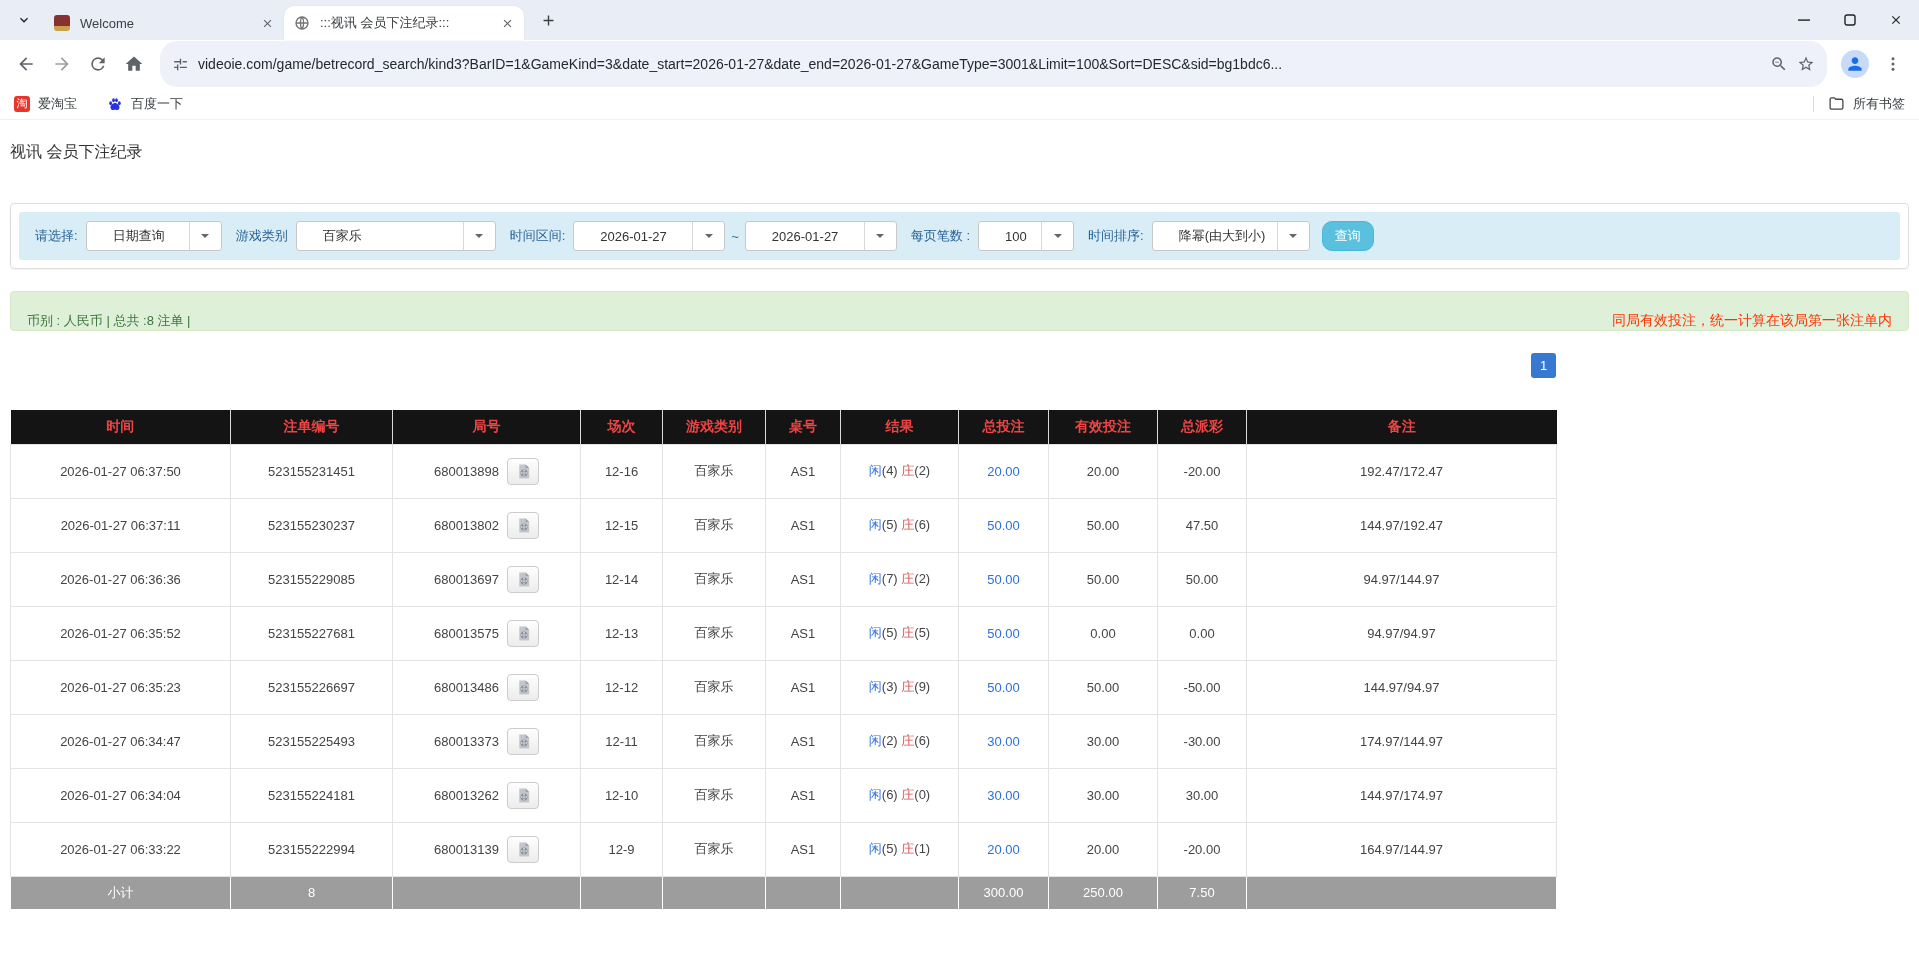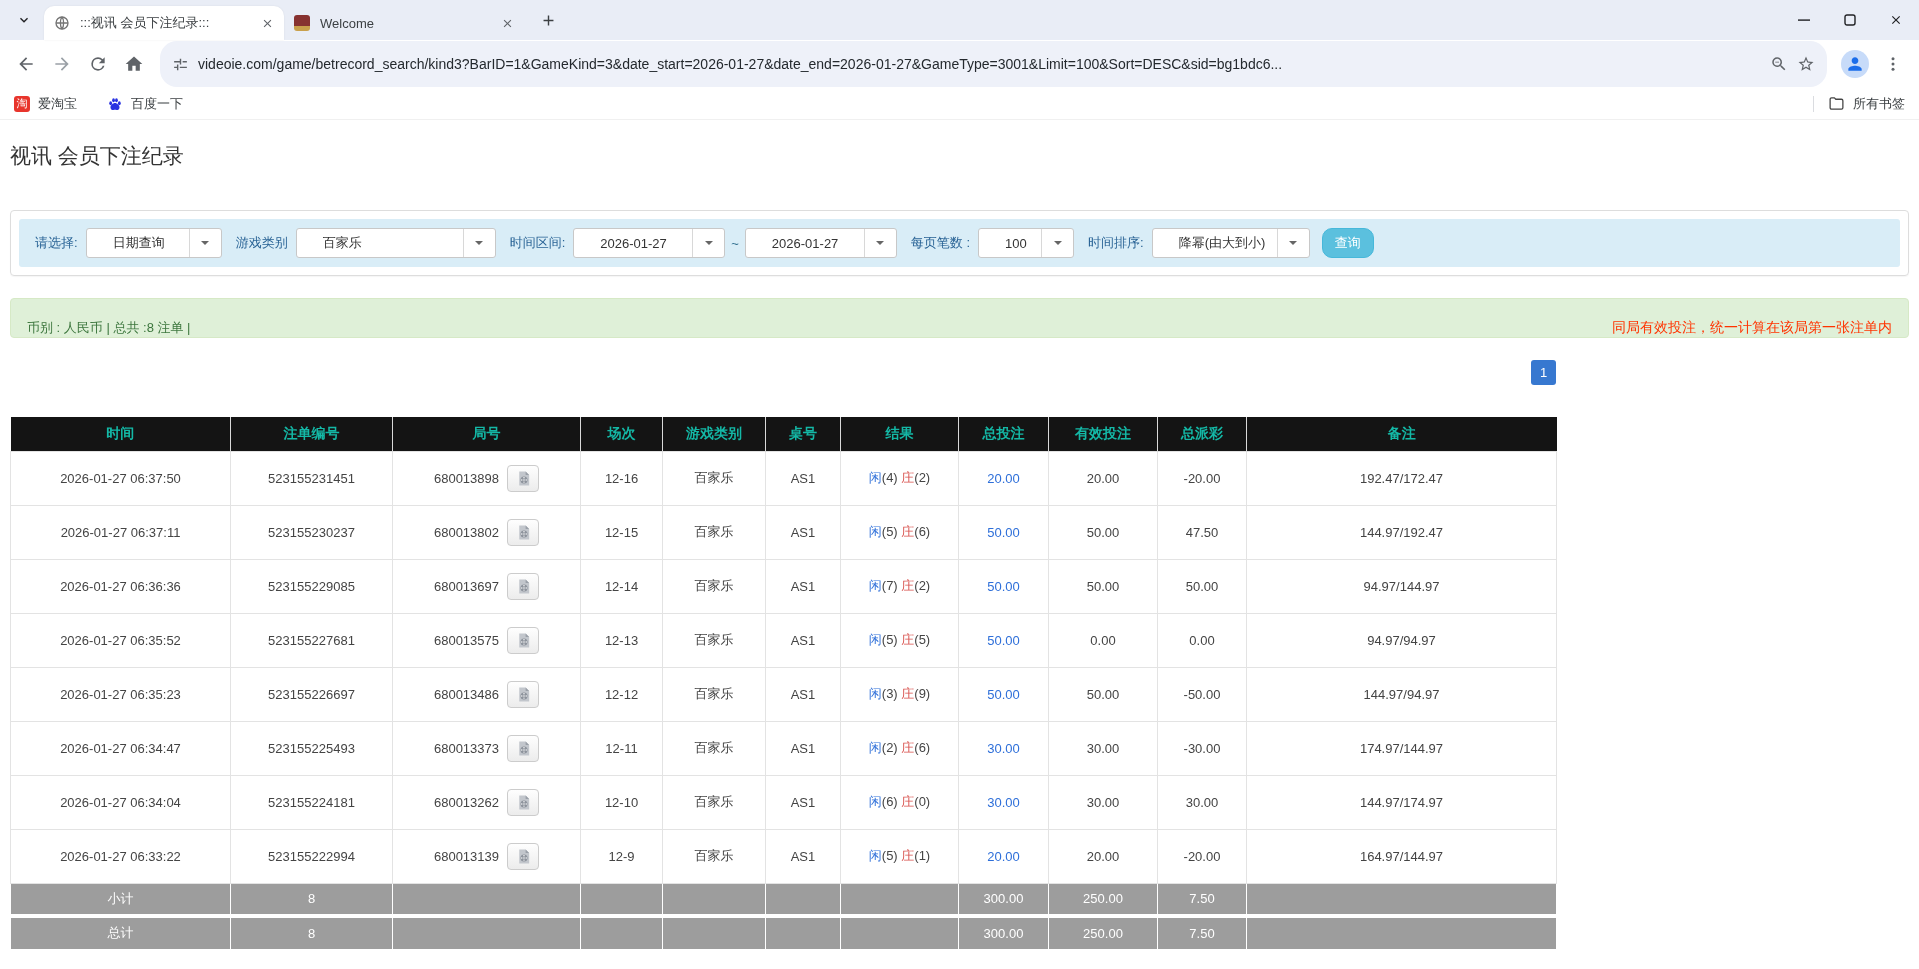--- a/index.html
+++ b/index.html
@@ -36,42 +36,42 @@
   .bookmarks{height:32px;background:#fff;display:flex;align-items:center;padding:0 14px;font-size:13px;color:#3c4043;border-bottom:1px solid #f0f0f0;}
   .bm-item{display:flex;align-items:center;gap:8px;margin-right:30px;cursor:pointer;}
   .bm-fav{width:16px;height:16px;flex:0 0 16px;}
   .fav-taobao{background:#e8352c;border-radius:3px;color:#fff;font-size:11px;display:grid;place-items:center;line-height:1;}
   .bm-spacer{flex:1;}
   .bm-divider{width:1px;height:16px;background:#dadce0;margin-right:14px;}
   .bm-all{display:flex;align-items:center;gap:8px;cursor:pointer;}
 
   
   .page{padding:0 10px;background:#fff;}
-  .page-title{font-size:21px;font-weight:500;color:#333;padding-top:22px;}
+  .page-title{font-size:16px;font-weight:500;color:#333;padding-top:22px;}
   .filter-panel{margin-top:40px;border:1px solid #ddd;border-radius:4px;padding:8px;box-shadow:0 1px 1px rgba(0,0,0,.04);}
   .filter-bar{background:var(--info-bg);border-radius:3px;height:48px;display:flex;align-items:center;padding:0 16px;font-size:13px;}
   .flabel{color:var(--label-blue);font-weight:normal;margin:0 8px 0 14px;white-space:nowrap;}
   .flabel:first-child{margin-left:0;}
   .combo{background:#fff;border:1px solid #c8c8c8;border-radius:3px;height:30px;display:flex;align-items:center;cursor:pointer;}
   .combo-text{padding:0 26px;font-size:13px;color:#333;flex:1;white-space:nowrap;overflow:hidden;}
   .combo-arrow{width:32px;align-self:stretch;border-left:1px solid #d8d8d8;display:grid;place-items:center;border-radius:0 3px 3px 0;}
   .caret{width:0;height:0;border:4px solid transparent;border-top-color:#666;margin-top:4px;}
   .tilde{color:#31708f;margin:0 6px;}
   .btn-search{background:var(--button-bg);color:#fff;border:1px solid #46b8da;border-radius:10px;height:30px;padding:0 12px;font-size:13px;margin-left:12px;cursor:pointer;}
 
   .info-bar{margin-top:22px;background:var(--success-bg);border:1px solid #d6e9c6;border-radius:4px;height:40px;display:flex;align-items:flex-end;justify-content:space-between;padding:0 16px;}
   .info-summary{color:var(--success-text);font-size:13px;}
   .info-note{color:var(--warn-red);font-size:14px;}
 
   .pager-row{width:1546px;display:flex;justify-content:flex-end;margin-top:22px;}
   .pager-box{min-width:25px;height:25px;background:var(--pager-blue);color:#fff;border-radius:3px;line-height:25px;text-align:center;font-size:13px;padding:0 4px;cursor:pointer;}
 
   
   table.records{border-collapse:collapse;table-layout:fixed;width:1546px;margin-top:32px;}
-  table.records th{background:var(--header-bg);color:#14b8a6;font-weight:bold;font-size:14px;height:34px;border-right:1px solid #d9d9d9;}
+  table.records th{background:var(--header-bg);color:#ef4444;font-weight:bold;font-size:14px;height:34px;border-right:1px solid #d9d9d9;}
   table.records th:last-child{border-right:none;}
   table.records td{border:1px solid #e3e3e3;text-align:center;height:54px;font-size:13px;color:#444;background:#fff;}
   .round-id{vertical-align:middle;}
   .film-btn{width:32px;height:27px;border:1px solid #ccc;border-radius:4px;background:linear-gradient(#fefefe,#ececec);margin-left:8px;vertical-align:middle;display:inline-grid;place-items:center;cursor:pointer;}
   .xian{color:var(--link-blue);}
   .zhuang{color:var(--zhuang-red);}
   .rv{color:#444;}
   .blue-val{color:var(--link-blue);cursor:pointer;}
   td.neg{color:var(--neg-red);}
   tr.foot td{background:var(--footer-gray);color:#fff;border:1px solid #fff;height:33px;font-size:13px;}
@@ -82,37 +82,37 @@
 <body>
 
 <div class="screen">
 
   <div class="tabstrip">
     <div class="tab-search">
       <svg width="16" height="16" viewBox="0 0 24 24" fill="#202124">
           <path d="M16.59 8.59L12 13.17 7.41 8.59 6 10l6 6 6-6z"></path>
         </svg>
     </div>
+    <div class="tab">
+      <span class="favicon fav-welcome"></span>
+      <span class="tab-title">Welcome</span>
+      <span class="tab-close">
+        <svg width="13" height="13" viewBox="0 0 24 24" fill="#5f6368">
+            <path d="M19 6.41L17.59 5 12 10.59 6.41 5 5 6.41 10.59 12 5 17.59 6.41 19 12 13.41 17.59 19 19 17.59 13.41 12z"></path>
+          </svg>
+      </span>
+    </div>
     <div class="tab active">
       <span class="favicon">
         <svg width="16" height="16" viewBox="0 0 24 24">
             <circle cx="12" cy="12" r="9" fill="none" stroke="#757575" stroke-width="2"></circle>
             <path d="M3 12h18M12 3c3.2 3.5 3.2 14.5 0 18M12 3c-3.2 3.5-3.2 14.5 0 18" fill="none" stroke="#757575" stroke-width="2"></path>
           </svg>
       </span>
       <span class="tab-title">:::视讯 会员下注纪录:::</span>
-      <span class="tab-close">
-        <svg width="13" height="13" viewBox="0 0 24 24" fill="#5f6368">
-            <path d="M19 6.41L17.59 5 12 10.59 6.41 5 5 6.41 10.59 12 5 17.59 6.41 19 12 13.41 17.59 19 19 17.59 13.41 12z"></path>
-          </svg>
-      </span>
-    </div>
-    <div class="tab">
-      <span class="favicon fav-welcome"></span>
-      <span class="tab-title">Welcome</span>
       <span class="tab-close">
         <svg width="13" height="13" viewBox="0 0 24 24" fill="#5f6368">
             <path d="M19 6.41L17.59 5 12 10.59 6.41 5 5 6.41 10.59 12 5 17.59 6.41 19 12 13.41 17.59 19 19 17.59 13.41 12z"></path>
           </svg>
       </span>
     </div>
     <div class="newtab">
       <svg width="17" height="17" viewBox="0 0 24 24" fill="#3c4043">
           <path d="M19 13h-6v6h-2v-6H5v-2h6V5h2v6h6v2z"></path>
         </svg>
@@ -506,29 +506,16 @@
             <td></td>
             <td></td>
             <td></td>
             <td></td>
             <td></td>
             <td>300.00</td>
             <td>250.00</td>
             <td>7.50</td>
             <td></td>
           </tr>
-          <tr class="foot foot-total">
-            <td>总计</td>
-            <td>8</td>
-            <td></td>
-            <td></td>
-            <td></td>
-            <td></td>
-            <td></td>
-            <td>300.00</td>
-            <td>250.00</td>
-            <td>7.50</td>
-            <td></td>
-          </tr>
         </tfoot>
     </table>
   </div>
 </div>
 
 </body></html>

